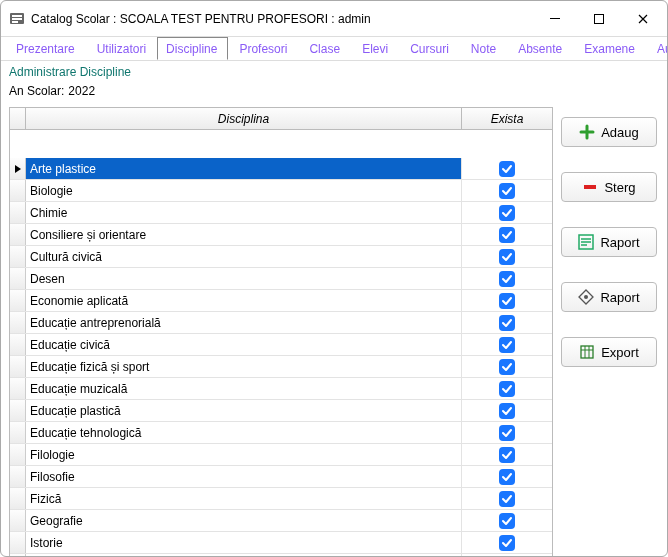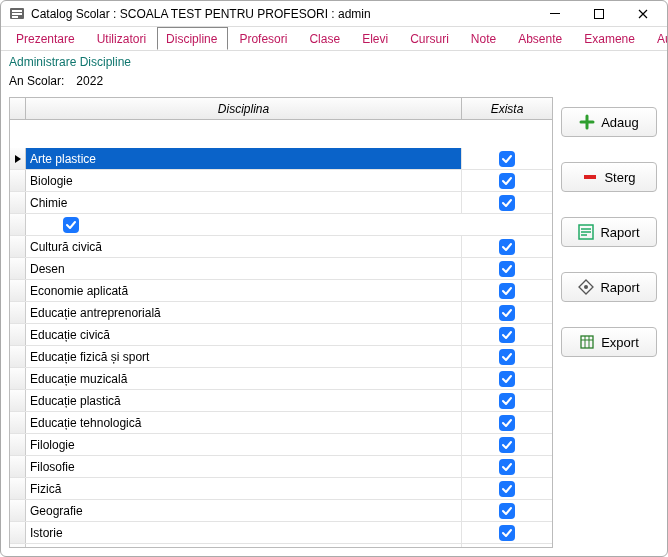--- a/index.html
+++ b/index.html
@@ -8,21 +8,21 @@
     font-size: 12px;
     background: #fff;
     width: 668px;
     height: 557px;
     overflow: hidden;
     border: 1px solid #aaa;
     border-radius: 6px;
   }
   
   .titlebar {
-    height: 26px;
+    height: 36px;
     display: flex;
     align-items: center;
     padding: 0 2px 0 8px;
     border-bottom: 1px solid #ddd;
   }
   .titlebar .app-icon {
     width: 16px; height: 16px; margin-right: 6px;
   }
   .titlebar .title-text { flex: 0 0 auto; font-size: 12px; }
   .titlebar .spacer { flex: 1; }
@@ -36,37 +36,37 @@
     height: 24px;
     display: flex;
     align-items: stretch;
     padding: 0 4px;
     border-bottom: 1px solid #ddd;
   }
   .menu-item {
     padding: 0 10px;
     display: flex; align-items: center;
     font-size: 12px;
-    color: #be185d;
+    color: #8b5cf6;
     border: 1px solid transparent;
   }
   .menu-item.active {
     border: 1px solid #888;
     border-bottom: 1px solid #fff;
     background: #fff;
     padding-left: 8px;
   }
   
   .subheader {
     padding: 4px 8px 0 8px;
     font-size: 12px;
     color: #0f766e;
   }
   .yearrow {
-    display: flex; align-items: center; gap: 8px;
+    display: flex; align-items: center; gap: 0;
     padding: 2px 8px 6px 8px;
     font-size: 12px;
   }
   .yearrow .combo {
     width: 80px; height: 20px;
     display: flex; align-items: center; justify-content: space-between;
     padding: 0 4px;
   }
   
   .main {
@@ -250,20 +250,21 @@
             <div class="cell c-exist">
               <div class="chk">
                 <svg viewBox="0 0 10 10">
                   <path d="M1 5 L4 8 L9 2" stroke="#fff" stroke-width="2" fill="none" stroke-linecap="round" stroke-linejoin="round"></path>
                 </svg>
               </div>
             </div>
           </div>
           <div class="row">
             <div class="cell indicator"></div>
+            <div class="cell c-name">Consiliere și orientare</div>
             <div class="cell c-exist">
               <div class="chk">
                 <svg viewBox="0 0 10 10">
                   <path d="M1 5 L4 8 L9 2" stroke="#fff" stroke-width="2" fill="none" stroke-linecap="round" stroke-linejoin="round"></path>
                 </svg>
               </div>
             </div>
           </div>
           <div class="row">
             <div class="cell indicator"></div>

